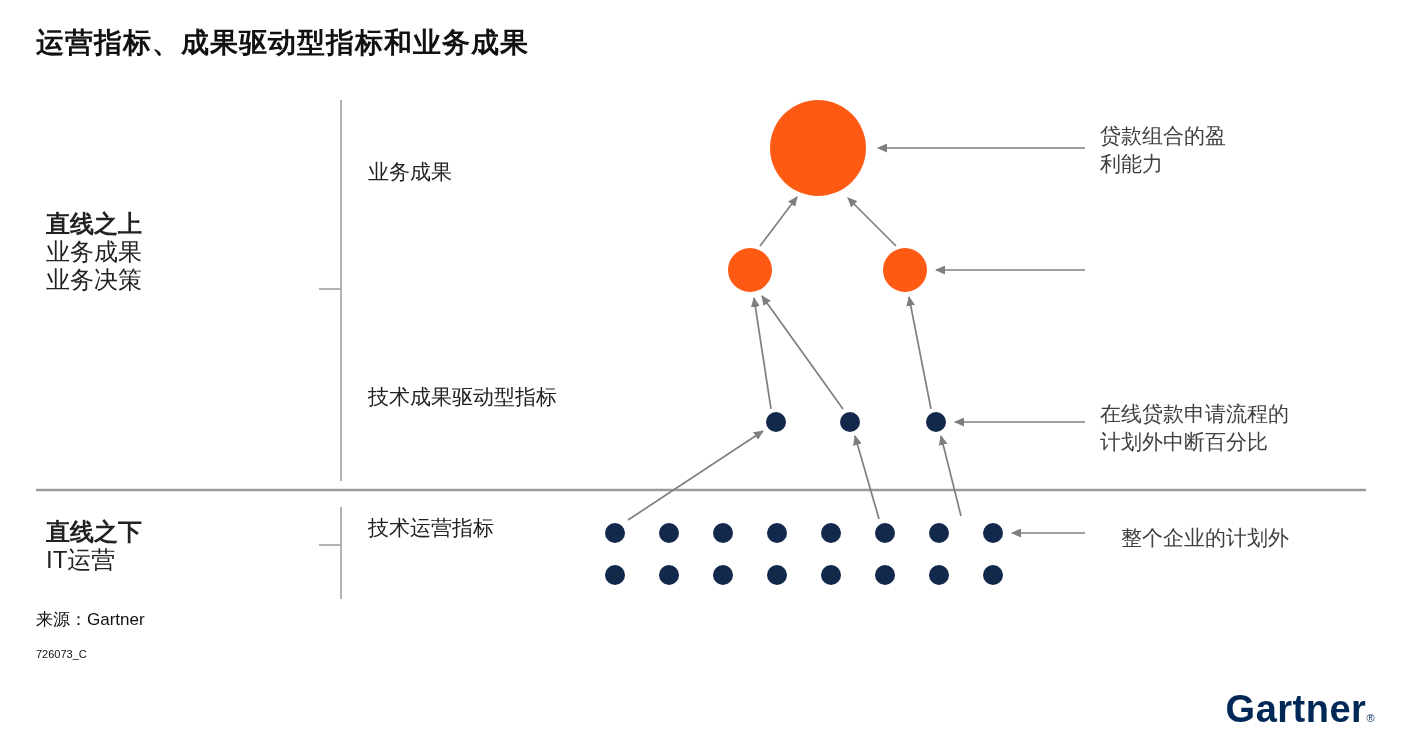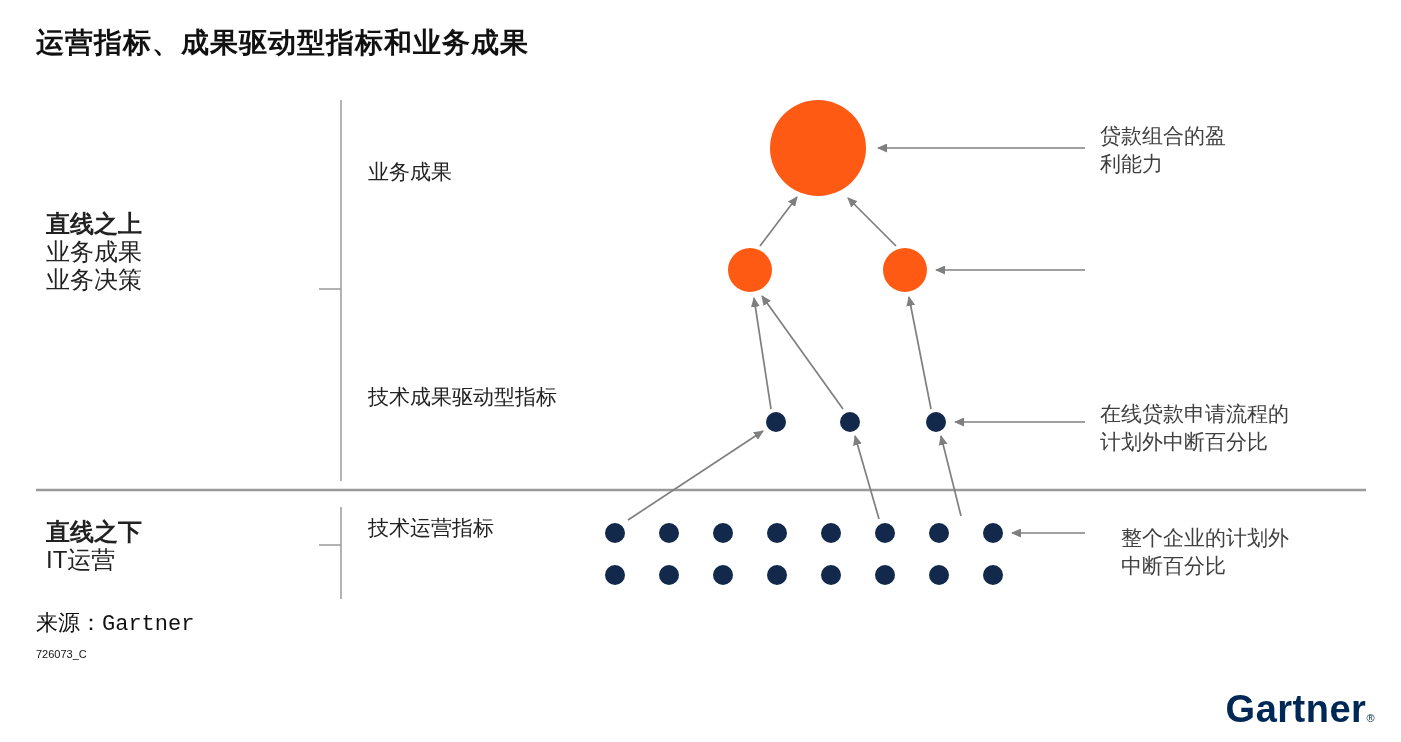--- a/index.html
+++ b/index.html
@@ -16,21 +16,21 @@
   .title{
     left:36px;top:24px;
     font-size:28px;font-weight:bold;color:#111;
     letter-spacing:1px;
   }
   .diagram-svg{position:absolute;left:0;top:0;width:1401px;height:742px;}
   .side-group{font-size:24px;line-height:28px;color:#222;}
   .side-group .hd{font-weight:bold;}
   .row-label{font-size:21px;color:#222;white-space:nowrap;}
   .annotation{font-size:21px;line-height:28px;color:#404040;white-space:nowrap;}
-  .source{left:36px;top:608px;font-size:22px;color:#111;font-family:Liberation Mono, monospace;}
+  .source{left:36px;top:608px;font-size:17px;color:#111;}
   .docid{left:36px;top:648px;font-size:11px;color:#111;}
   .gartner-logo{
     right:26px;top:688px;
     font-size:38px;font-weight:bold;color:#002856;
     letter-spacing:0.5px;
     text-align:center;
   }
   .gartner-logo .reg{font-size:11px;font-weight:normal;vertical-align:baseline;}
 </style>
 </head>
@@ -119,21 +119,20 @@
   <div class="abs annotation" style="left:1100px;top:122px;">
     <div>贷款组合的盈</div>
     <div>利能力</div>
   </div>
   <div class="abs annotation" style="left:1100px;top:400px;">
     <div>在线贷款申请流程的</div>
     <div>计划外中断百分比</div>
   </div>
   <div class="abs annotation" style="left:1121px;top:512px;margin-top:12px;">
     <div>整个企业的计划外</div>
-    <div>中断百分比</div>
   </div>
 
   <div class="abs source">来源：Gartner</div>
   <div class="abs docid">726073_C</div>
 
   <div class="abs gartner-logo"><span>Gartner</span><span class="reg">®</span></div>
 
 </div>
 
 </body></html>

